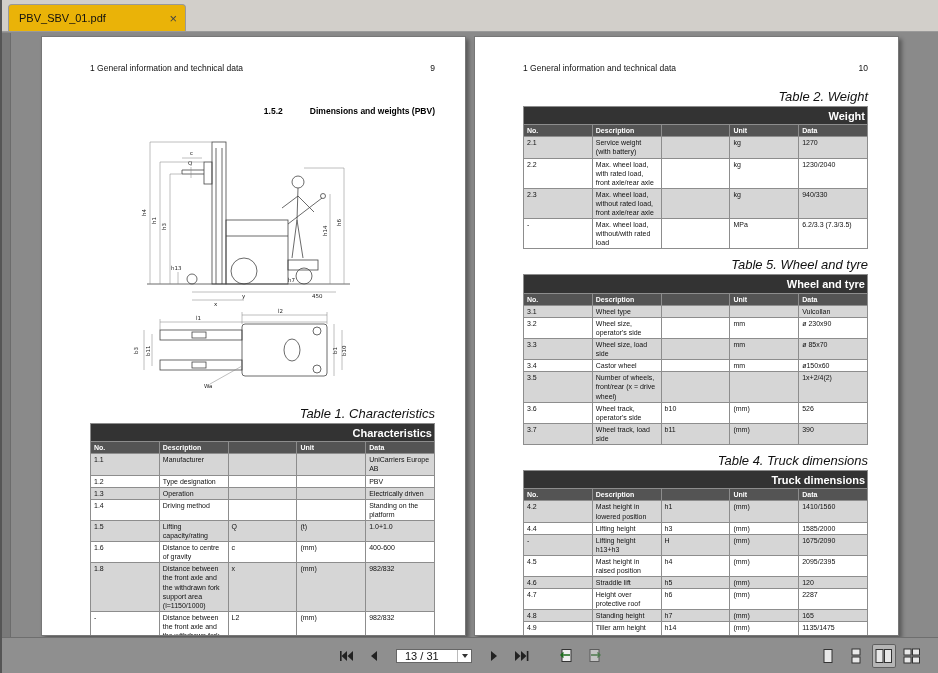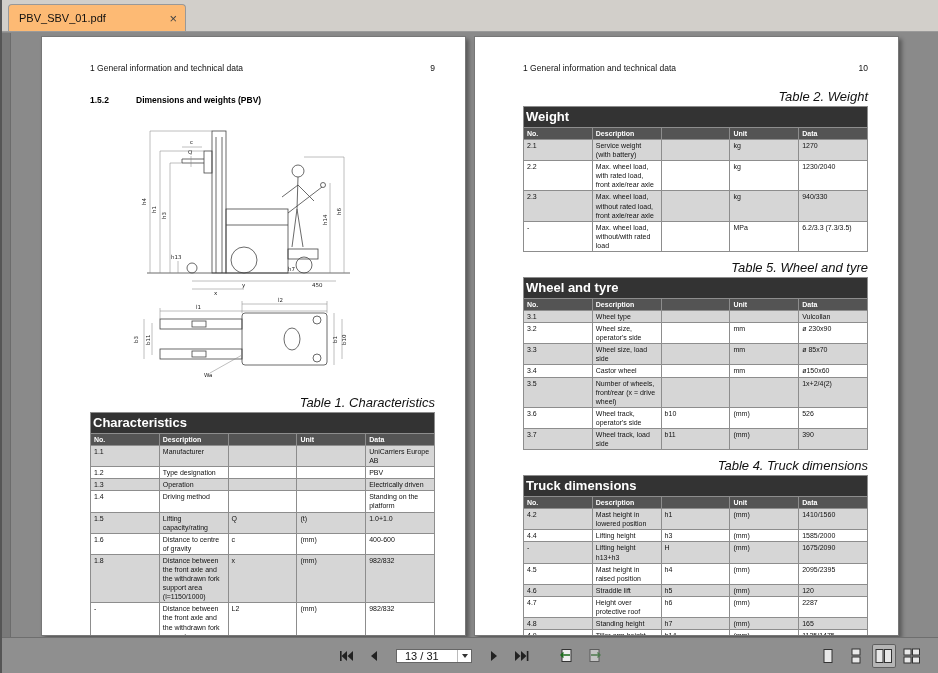--- a/index.html
+++ b/index.html
@@ -6,38 +6,38 @@
     --canvas-bg:#8a8a8a; --toolbar-bg:#8f8f8f; --tab-bar-bg:#d2cfca;
     --page-bg:#ffffff; --table-title-bg:#333333; --table-head-bg:#545454;
     --row-alt:#d6d6d6;
   }
   *{box-sizing:border-box; margin:0; padding:0;}
   body{font-family:"Liberation Sans","DejaVu Sans",sans-serif; background:#666;}
   .window{width:938px; height:673px; position:relative; overflow:hidden; background:var(--canvas-bg); border-left:2px solid #555;}
 
   
   .tab-bar{height:32px; background:var(--tab-bar-bg); border-bottom:1px solid #9a9a9a; display:flex; align-items:flex-end; padding-left:6px;}
-  .tab{background:#fdba74; border:1px solid #999; border-bottom:none; border-radius:4px 4px 0 0; height:27px; min-width:178px; display:flex; align-items:center; padding:0 8px 0 10px; font-size:11px; color:#111; cursor:default;}
+  .tab{background:#eab308; border:1px solid #999; border-bottom:none; border-radius:4px 4px 0 0; height:27px; min-width:178px; display:flex; align-items:center; padding:0 8px 0 10px; font-size:11px; color:#111; cursor:default;}
   .tab-label{flex:1;}
   .tab-close{margin-left:10px; font-size:13px; color:#444; line-height:1; cursor:pointer;}
 
   
   .canvas{position:absolute; top:33px; left:0; right:0; bottom:36px; background:var(--canvas-bg); display:flex; justify-content:center; align-items:flex-start; gap:8px; padding-top:3px;}
   .left-strip{position:absolute; left:0; top:0; bottom:0; width:9px; background:#797979; border-right:1px solid #6c6c6c;}
   .page{width:425px; height:600px; background:var(--page-bg); border:1px solid #777; box-shadow:3px 3px 4px rgba(0,0,0,.35); position:relative; overflow:hidden;}
   .page-inner{padding:26px 30px 0 48px; height:100%;}
   .page-header{display:flex; justify-content:space-between; font-size:8.5px; color:#111;gap:24px;}
-  .section-row{display:flex; margin-top:22px; font-size:8.5px; font-weight:bold;}
+  .section-row{display:flex; margin-top:33px; font-size:8.5px; font-weight:bold;justify-content:flex-end;}
   .section-num{width:46px;}
   .figure-wrap{margin:8px 0 2px 2px;}
   .caption{font-size:13px; font-style:italic; margin:6px 0 2px 0; color:#111;text-align:right;}
 
   table.doc-table{width:100%; border-collapse:collapse; font-size:7px; line-height:1.3; color:#111; table-layout:fixed;}
   .doc-table th,.doc-table td{border:1px solid #8d8d8d; padding:1px 3px; vertical-align:top; text-align:left; word-wrap:break-word;}
-  .doc-table tr.t-title th{background:var(--table-title-bg); color:#fff; text-align:left; font-size:13px; padding:1.5px 2px;}
+  .doc-table tr.t-title th{background:var(--table-title-bg); color:#fff; text-align:right; font-size:11px; padding:1.5px 2px;}
   .doc-table tr.t-head th{background:var(--table-head-bg); color:#fff; font-weight:bold;}
   .doc-table tr.t-head th:nth-child(1){width:9%;}
   .doc-table tr.t-head th:nth-child(2){width:52%;}
   .doc-table tr.t-head th:nth-child(3){width:9%;}
   .doc-table tr.t-head th:nth-child(4){width:10.5%;}
   .doc-table tr.t-head th:nth-child(5){width:19.5%;}
   .doc-table tr.odd{background:var(--row-alt);}
   .doc-table tr.even{background:#fff;}
   .tbl-block{margin-top:8px;}
 

